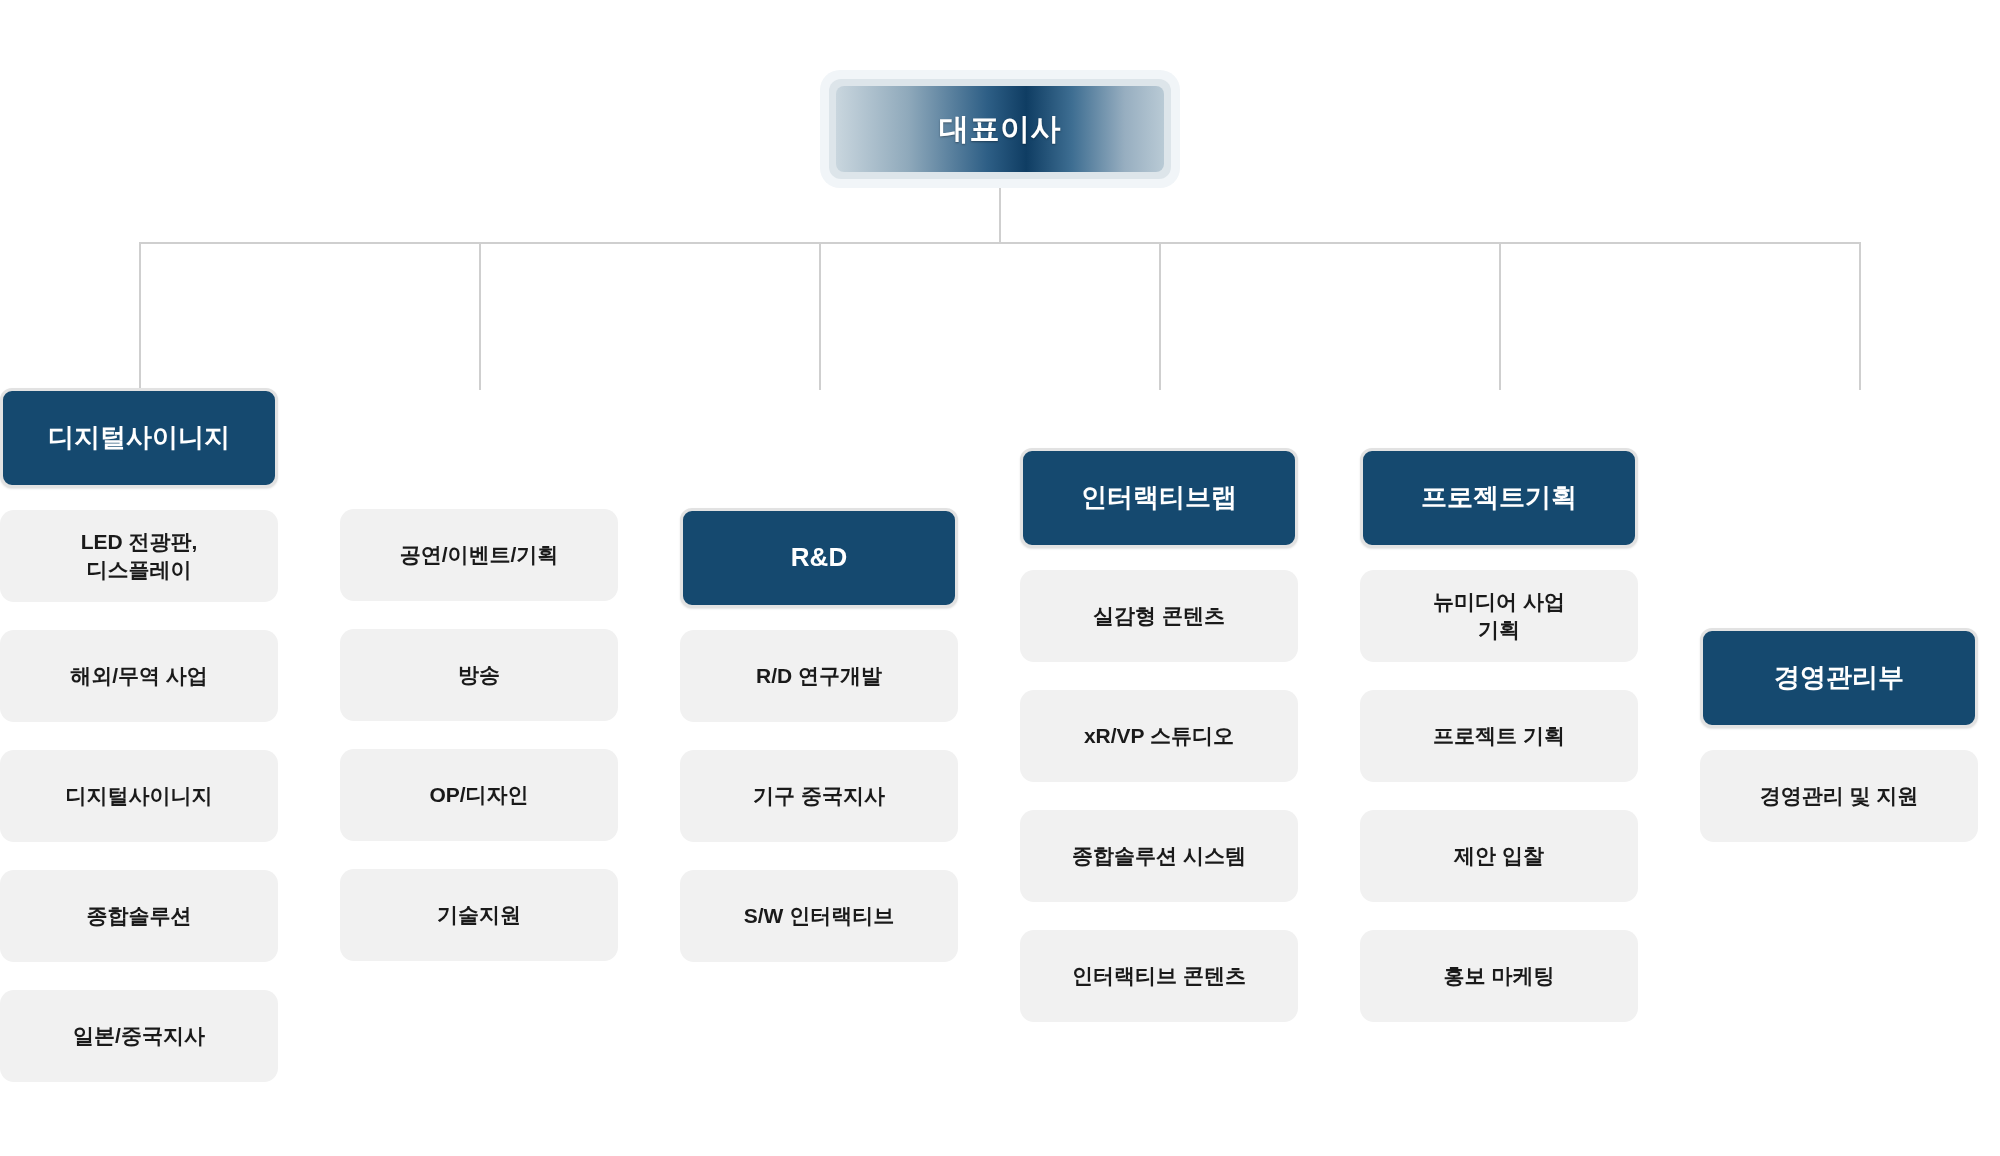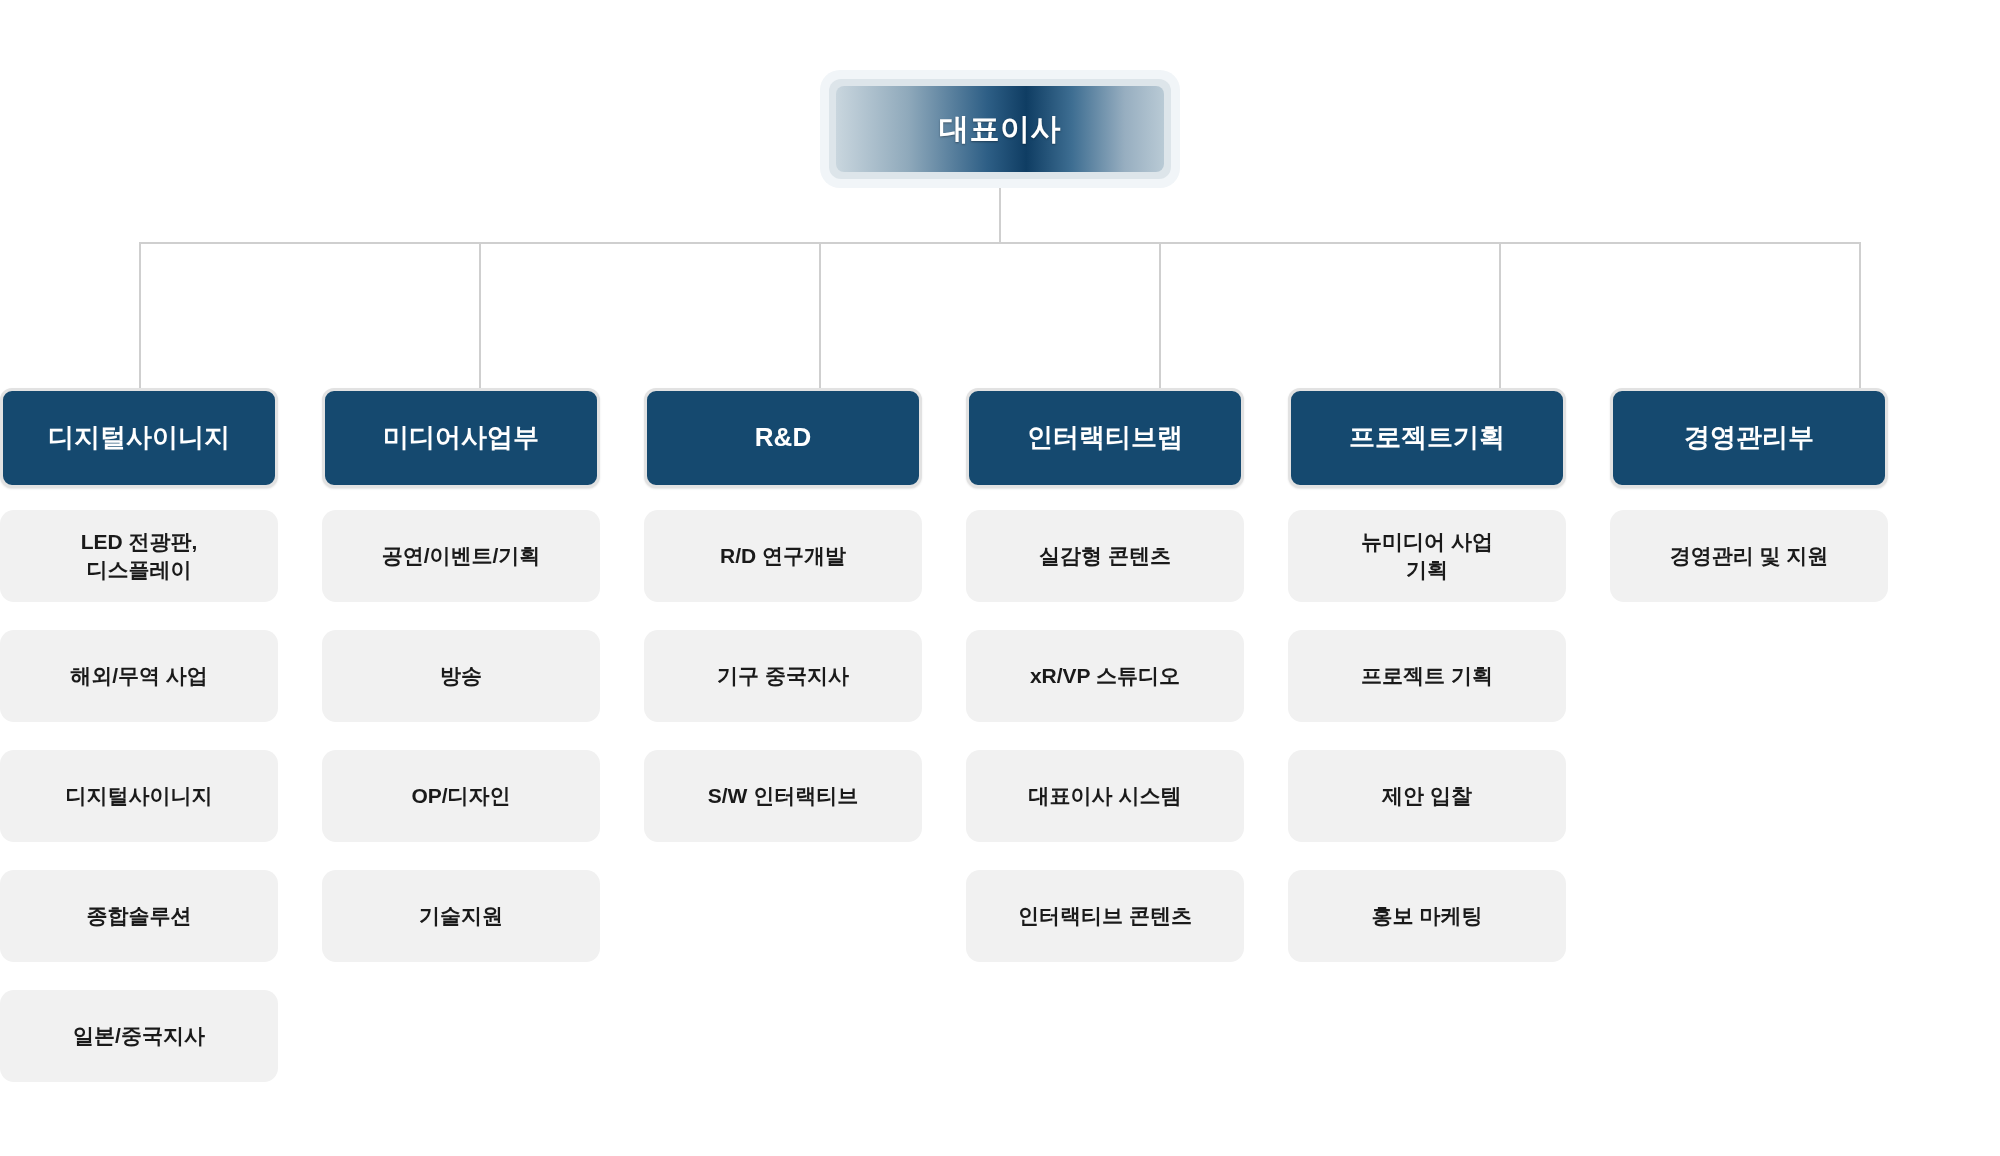--- a/index.html
+++ b/index.html
@@ -74,22 +74,23 @@
   .v-line { width: 2px; }
   .h-line { height: 2px; }
 
   
   .columns {
     position: absolute;
     left: 0;
     top: 388px;
     width: 2000px;
     display: flex;
-    gap: 44px;
+    gap: 62px;
     padding: 0 0 0 0;
+    align-items: center;
   }
   .column {
     width: 278px;
     flex: 0 0 278px;
     display: flex;
     flex-direction: column;
     align-items: stretch;
   }
   .column:first-child { margin-left: 0; }
 
@@ -159,39 +160,38 @@
       <div class="dept-head">디지털사이니지</div>
       <div class="sub-item">LED 전광판,
 디스플레이</div>
       <div class="sub-item">해외/무역 사업</div>
       <div class="sub-item">디지털사이니지</div>
       <div class="sub-item">종합솔루션</div>
       <div class="sub-item">일본/중국지사</div>
     </div>
 
     <div class="column">
-      <div class="dept-head">미디어사업부</div>
       <div class="sub-item">공연/이벤트/기획</div>
       <div class="sub-item">방송</div>
       <div class="sub-item">OP/디자인</div>
       <div class="sub-item">기술지원</div>
     </div>
 
     <div class="column">
       <div class="dept-head">R&amp;D</div>
       <div class="sub-item">R/D 연구개발</div>
       <div class="sub-item">기구 중국지사</div>
       <div class="sub-item">S/W 인터랙티브</div>
     </div>
 
     <div class="column">
       <div class="dept-head">인터랙티브랩</div>
       <div class="sub-item">실감형 콘텐츠</div>
       <div class="sub-item">xR/VP 스튜디오</div>
-      <div class="sub-item">대표이사 시스템</div>
+      <div class="sub-item">종합솔루션 시스템</div>
       <div class="sub-item">인터랙티브 콘텐츠</div>
     </div>
 
     <div class="column">
       <div class="dept-head">프로젝트기획</div>
       <div class="sub-item">뉴미디어 사업
 기획</div>
       <div class="sub-item">프로젝트 기획</div>
       <div class="sub-item">제안 입찰</div>
       <div class="sub-item">홍보 마케팅</div>

